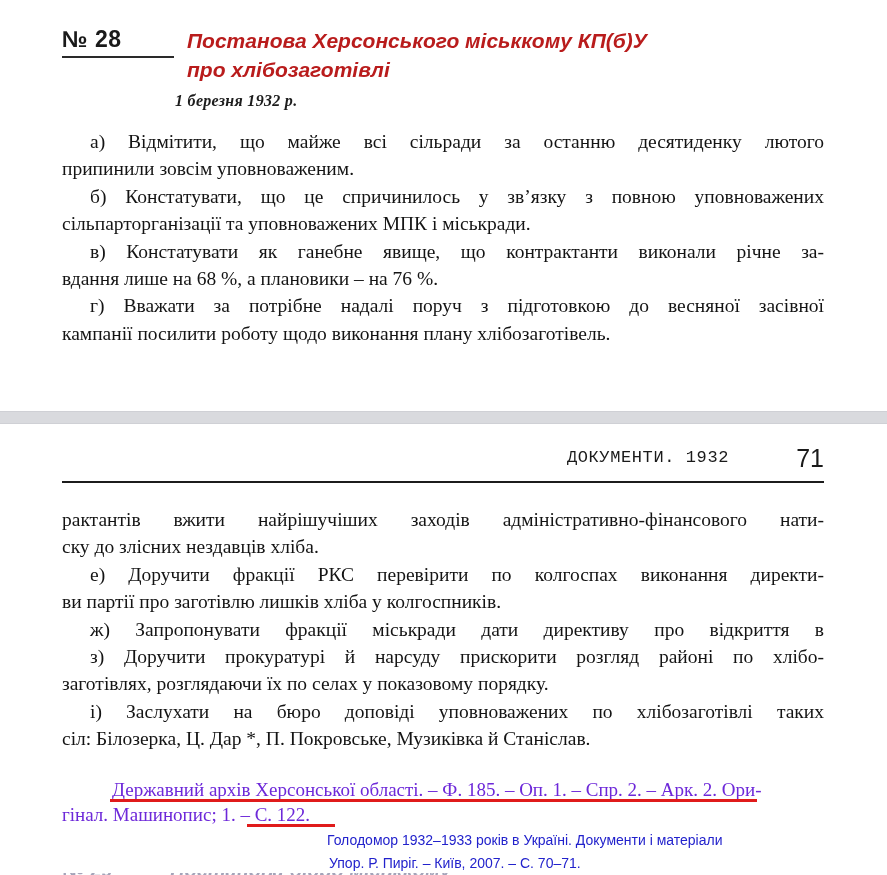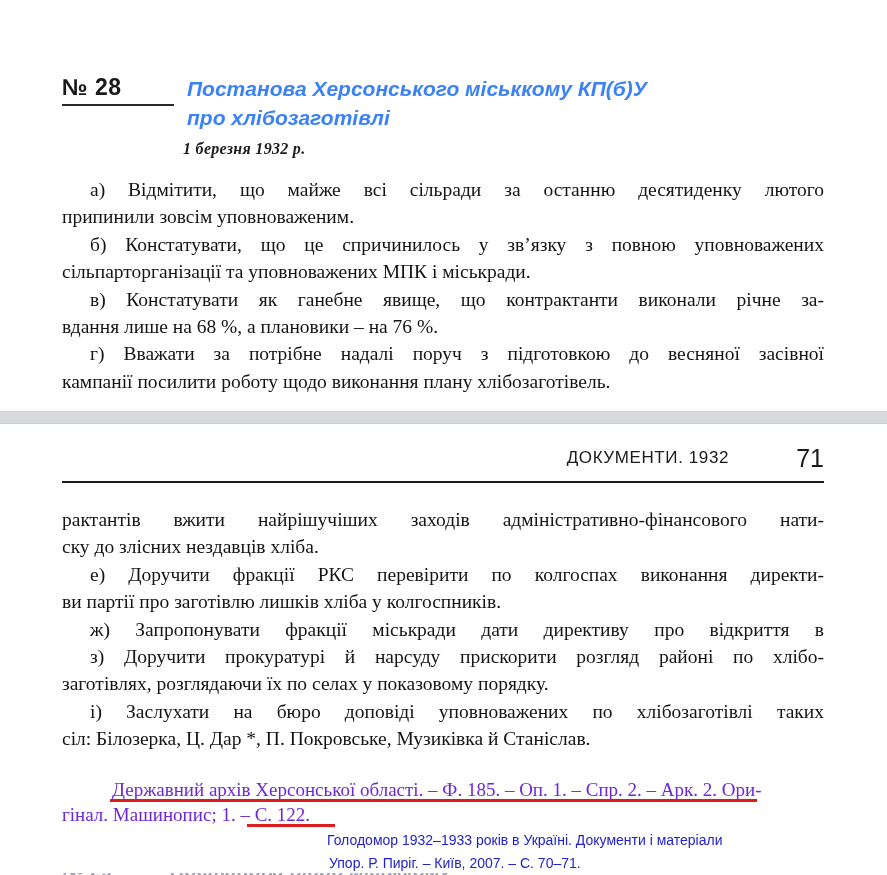--- a/index.html
+++ b/index.html
@@ -21,21 +21,21 @@
     background: #ffffff;
   }
 
   
   .scan-page {
     position: absolute;
     left: 0;
     width: 887px;
     background: #ffffff;
   }
-  #scan-page-top  { top: 0;   height: 411px; margin-top: 48px; }
+  #scan-page-top  { top: 0;   height: 411px; }
   #scan-page-bottom { top: 424px; height: 451px; }
 
   .page-gap {
     position: absolute;
     left: 0;
     top: 411px;
     width: 887px;
     height: 13px;
     background: #d9dade;
     border-top: 1px solid #cfd0d5;
@@ -70,26 +70,26 @@
     height: 2px;
     background: #2a2a2a;
   }
   .doc-title {
     margin-left: 125px;
     font-family: "Liberation Sans", "DejaVu Sans", sans-serif;
     font-style: italic;
     font-weight: bold;
     font-size: 21px;
     line-height: 29px;
-    color: #3b82f6;
+    color: #b91c1c;
   }
   .doc-title .tline { display: block; white-space: nowrap; }
   .doc-date {
     position: absolute;
-    left: 183px;
+    left: 175px;
     top: 92px;
     font-family: "Liberation Serif", "DejaVu Serif", serif;
     font-style: italic;
     font-weight: bold;
     font-size: 16px;
     color: #1d1d1d;
     letter-spacing: 0.3px;
   }
 
   
@@ -119,21 +119,21 @@
     position: absolute;
     left: 62px;
     top: 24px;
     width: 762px;
     height: 30px;
   }
   .run-head-title {
     position: absolute;
     right: 95px;
     top: 0;
-    font-family: Liberation Sans, sans-serif;
+    font-family: Liberation Mono, monospace;
     font-size: 17px;
     letter-spacing: 0.6px;
     color: #1a1a1a;
   }
   .run-head-pageno {
     position: absolute;
     right: 0;
     top: -4px;
     font-family: "Liberation Sans", "DejaVu Sans", sans-serif;
     font-size: 25px;

